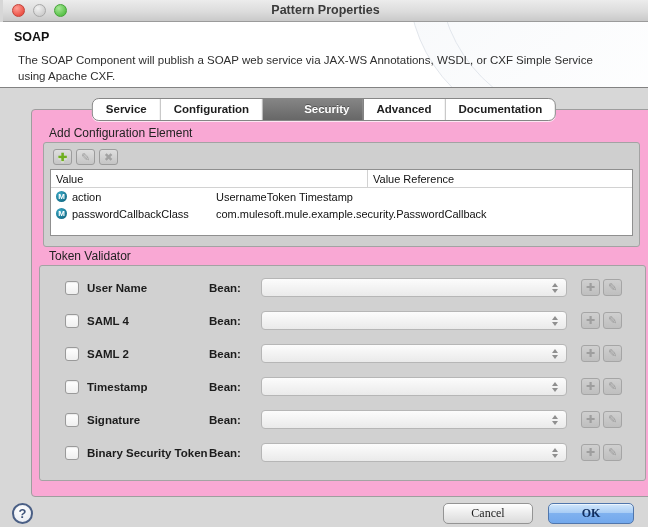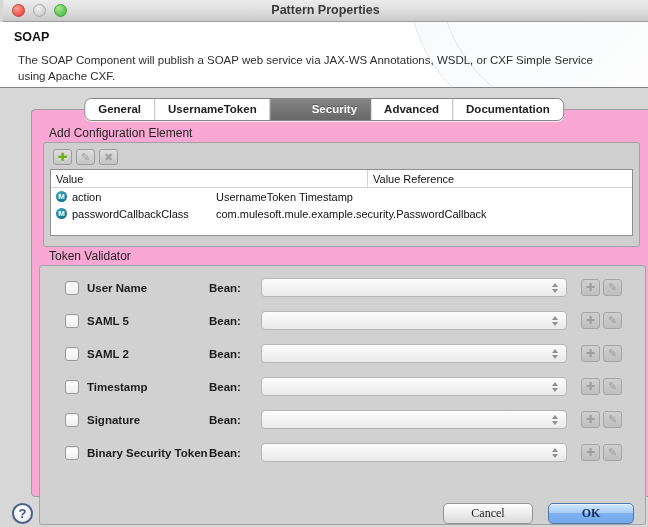--- a/index.html
+++ b/index.html
@@ -59,21 +59,21 @@
     background:linear-gradient(#858585,#676767); color:#fff;
     text-shadow:0 -1px 0 rgba(0,0,0,0.35); border-right-color:#676767;padding-left:41px;
   }
   
   .section-label { position:absolute; font-size:12px; color:#232323; }
   .label-config { left:17px; top:16px; }
   .label-token  { left:17px; top:139px; }
   
   .groupbox { position:absolute; background:#cfcfcf; border:1px solid #a3a3a3; border-radius:3px; }
   .group-config { left:11px; top:32px; width:597px; height:105px; }
-  .group-token  { left:7px;  top:155px; width:607px; height:260px; background:#d1d1d1; }
+  .group-token  { left:7px;  top:155px; width:607px; height:216px; background:#d1d1d1; }
   
   .toolbar { position:absolute; left:9px; top:6px; display:flex; gap:4px; }
   .tool-btn {
     width:19px; height:16px; display:flex; align-items:center; justify-content:center;
     background:linear-gradient(#dedede,#c5c5c5); border:1px solid #9c9c9c; border-radius:3px;
     font-size:11px; line-height:1;
   }
   .tool-btn .glyph-add { color:#6fae1f; font-weight:bold; text-shadow:0 1px 0 rgba(255,255,255,0.8); }
   .tool-btn.disabled .glyph { color:#a2a2a2; }
   
@@ -152,22 +152,22 @@
   <div class="header">
     <div class="header-curve1"></div>
     <div class="header-curve2"></div>
     <div class="header-title">SOAP</div>
     <div class="header-desc">The SOAP Component will publish a SOAP web service via JAX-WS Annotations, WSDL, or CXF Simple Service using Apache CXF.</div>
   </div>
 
   <div class="content">
 
     <div class="tabs">
-      <div class="tab">General</div>
-      <div class="tab">UsernameToken</div>
+      <div class="tab">Service</div>
+      <div class="tab">Configuration</div>
       <div class="tab selected">Security</div>
       <div class="tab">Advanced</div>
       <div class="tab">Documentation</div>
     </div>
 
     <div class="tabfolder">
 
       <div class="section-label label-config">Add Configuration Element</div>
 
       <div class="groupbox group-config">
@@ -226,21 +226,21 @@
             <div class="row-btn first">
                 <span>✚</span>
               </div>
             <div class="row-btn">
                 <span>✎</span>
               </div>
           </div>
 
           <div class="vrow">
             <span class="checkbox"></span>
-            <span class="vlabel">SAML 5</span>
+            <span class="vlabel">SAML 4</span>
             <span class="bean-label">Bean:</span>
             <div class="combo">
               <span></span>
               <span class="combo-arrows">
                   <span class="arr-up"></span>
                   <span class="arr-down"></span>
                 </span>
             </div>
             <div class="row-btn first">
                 <span>✚</span>

